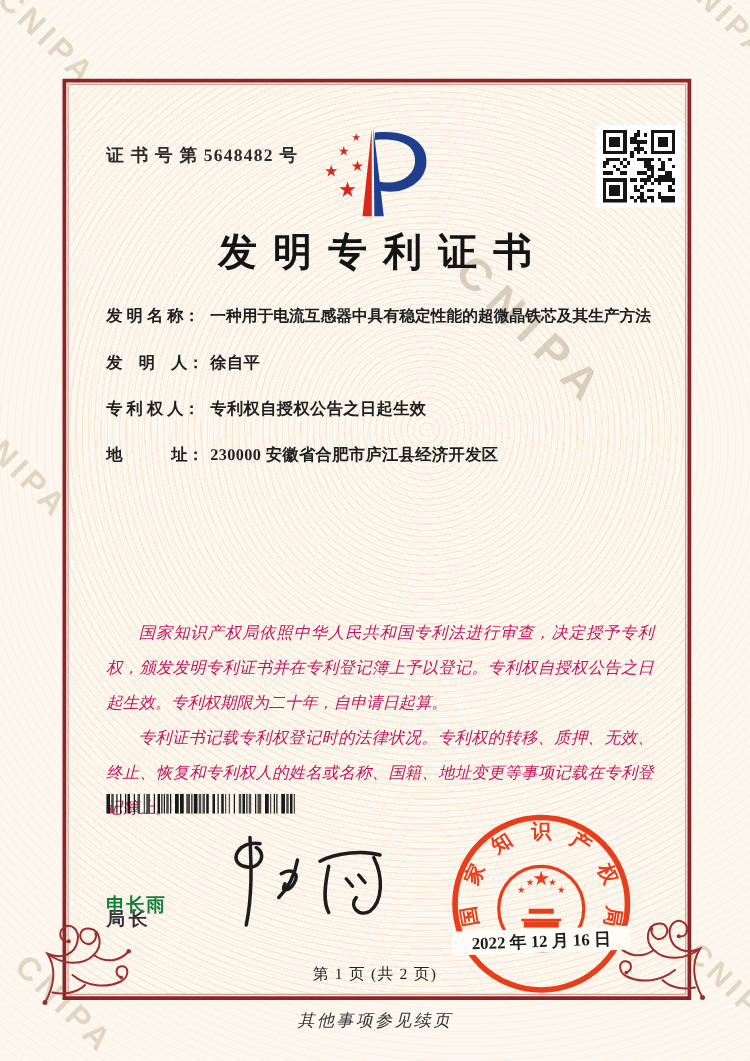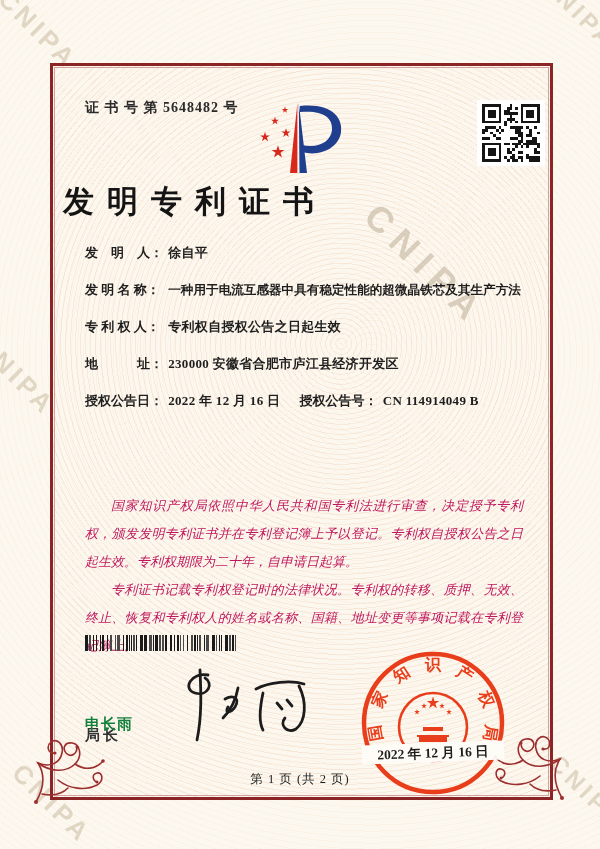--- a/index.html
+++ b/index.html
@@ -30,28 +30,28 @@
     font-weight:bold;color:rgba(178,160,130,0.38);transform:rotate(45deg);
     letter-spacing:4px;pointer-events:none;white-space:nowrap;
   }
   .wm1{left:-12px;top:14px;font-size:26px;}
   .wm2{left:-34px;top:360px;font-size:26px;}
   .wm3{left:348px;top:244px;font-size:36px;letter-spacing:9px;color:rgba(172,158,132,0.45);}
   .wm4{left:2px;top:788px;font-size:26px;}
   .wm5{left:532px;top:-2px;font-size:24px;}
   .wm6{left:540px;top:778px;font-size:24px;}
   .cert-no{
-    position:absolute;left:85px;top:99px;font-size:14px;font-weight:600;
+    position:absolute;left:85px;top:116px;font-size:14px;font-weight:600;
     color:#2b2b2b;letter-spacing:1px;
   }
   .logo{position:absolute;left:252px;top:101px;}
   .qr-wrap{position:absolute;left:477px;top:100px;width:68px;height:66px;background:#fff;}
   .qr-wrap svg{position:absolute;left:5px;top:4px;}
   .title{
-    position:absolute;left:50px;top:181px;width:500px;text-align:left;
+    position:absolute;left:50px;top:181px;width:500px;text-align:center;
     font-size:31px;font-weight:700;color:#141414;letter-spacing:13px;
     padding-left:13px;box-sizing:border-box;
   }
   .fields{position:absolute;left:85px;top:244px;width:440px;font-size:13px;color:#1e1e1e;}
   .field-row{height:18px;margin-bottom:19px;white-space:nowrap;font-weight:700;}
   .field-label{display:inline-block;min-width:80px;font-weight:700;}
   .field-value{font-weight:700;letter-spacing:0.3px;}
   .fv-long{font-size:12.6px;letter-spacing:0;}
   .grant-second{margin-left:16px;}
   .paras{
@@ -333,40 +333,34 @@
         <rect x="18" y="20" width="1" height="1" fill="#151515"></rect>
         <rect x="19" y="20" width="1" height="1" fill="#151515"></rect>
         <rect x="20" y="20" width="1" height="1" fill="#151515"></rect>
       </svg>
   </div>
 
   <div class="title">发明专利证书</div>
 
   <div class="fields">
     <div class="field-row">
+      <span class="field-label">发 明 名 称：</span>
+      <span class="field-value fv-long">一种用于电流互感器中具有稳定性能的超微晶铁芯及其生产方法</span>
+    </div>
+    <div class="field-row">
       <span class="field-label">发　明　人：</span>
       <span class="field-value">徐自平</span>
-    </div>
-    <div class="field-row">
-      <span class="field-label">发 明 名 称：</span>
-      <span class="field-value fv-long">一种用于电流互感器中具有稳定性能的超微晶铁芯及其生产方法</span>
     </div>
     <div class="field-row">
       <span class="field-label">专 利 权 人：</span>
       <span class="field-value">专利权自授权公告之日起生效</span>
     </div>
     <div class="field-row">
       <span class="field-label">地　　　址：</span>
       <span class="field-value">230000  安徽省合肥市庐江县经济开发区</span>
-    </div>
-    <div class="field-row">
-      <span class="field-label">授权公告日：</span>
-      <span class="field-value">2022 年 12 月 16 日</span>
-      <span class="field-label grant-second">授权公告号：</span>
-      <span class="field-value">CN 114914049 B</span>
     </div>
   </div>
 
   <div class="paras">
     <p>国家知识产权局依照中华人民共和国专利法进行审查，决定授予专利权，颁发发明专利证书并在专利登记簿上予以登记。专利权自授权公告之日起生效。专利权期限为二十年，自申请日起算。</p>
     <p>专利证书记载专利权登记时的法律状况。专利权的转移、质押、无效、终止、恢复和专利权人的姓名或名称、国籍、地址变更等事项记载在专利登记簿上。</p>
   </div>
 
   <svg id="barcode" class="barcode" width="154" height="16" viewBox="0 0 154 16">
       <rect x="0" y="0" width="3" height="16" fill="#1a1a1a"></rect>
@@ -490,14 +484,15 @@
     <g fill="#9b2f2f">
       <circle cx="8" cy="86" r="2"></circle>
         <circle cx="27" cy="37" r="1.6"></circle>
       <circle cx="49" cy="31" r="1.6"></circle>
         <circle cx="75" cy="45" r="1.8"></circle>
         <circle cx="69" cy="66" r="1.5"></circle>
     </g>
   </svg>
 
   <div class="page-info">第 1 页 (共 2 页)</div>
+  <div class="footer-note">其他事项参见续页</div>
 
 </div>
 
 </body></html>

